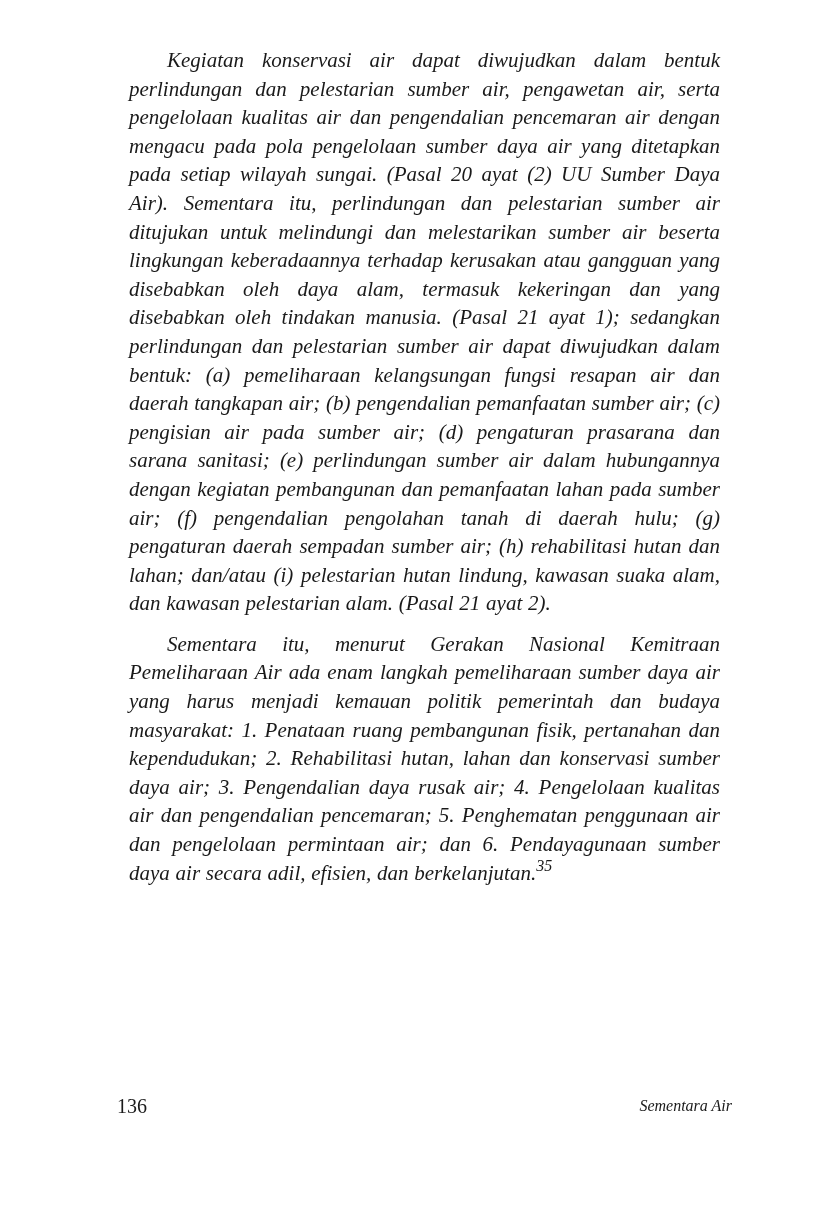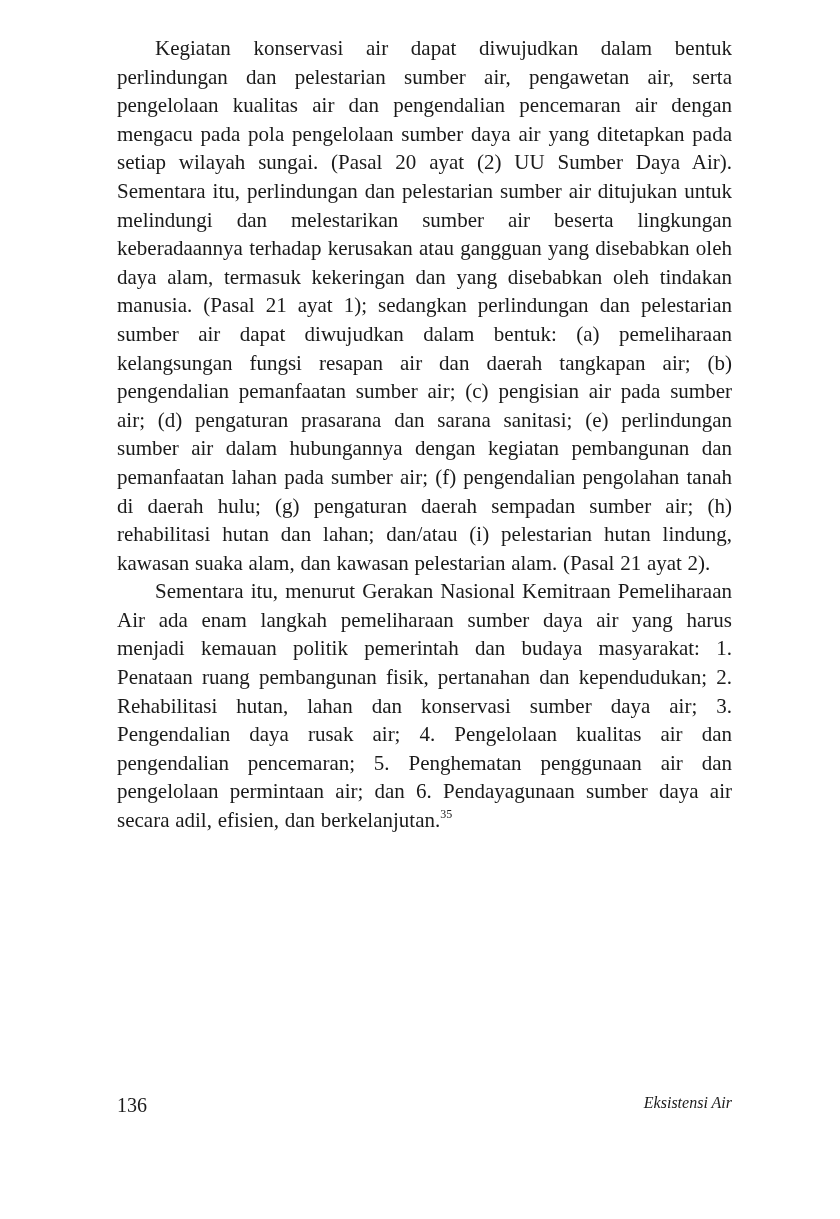--- a/index.html
+++ b/index.html
@@ -15,42 +15,43 @@
       font-family: "Liberation Serif", "DejaVu Serif", serif;
       color: #1a1a1a;
     }
     .page-body {
       position: absolute;
       left: 117px;
       top: 34px;
       width: 615px;
     }
     .paragraph {
-      margin: 0;
+      margin: 12px;
       font-size: 21px;
       line-height: 28.6px;
       text-align: justify;
       text-indent: 38px;
       word-spacing: 0.5px;
       hyphens: none;
+      font-style: italic;
     }
     .footnote-ref {
-      font-size: 12px;
+      font-size: 16px;
       vertical-align: 9px;
       line-height: 0;
     }
     .footer {
       position: absolute;
       left: 117px;
       top: 1094px;
       width: 615px;
       height: 24px;
       display: flex;
       justify-content: space-between;
-      align-items: flex-start;
+      align-items: center;
     }
     .page-number {
       font-size: 20px;
     }
     .running-title {
       font-size: 16px;
       font-style: italic;
     }
   </style>
 </head>
@@ -60,14 +61,14 @@
   <p class="paragraph">
     <span>Kegiatan konservasi air dapat diwujudkan dalam bentuk perlindungan dan pelestarian sumber air, pengawetan air, serta pengelolaan kualitas air dan pengendalian pencemaran air dengan mengacu pada pola pengelolaan sumber daya air yang ditetapkan pada setiap wilayah sungai. (Pasal 20 ayat (2) UU Sumber Daya Air). Sementara itu, perlindungan dan pelestarian sumber air ditujukan untuk melindungi dan melestarikan sumber air beserta lingkungan keberadaannya terhadap kerusakan atau gangguan yang disebabkan oleh daya alam, termasuk kekeringan dan yang disebabkan oleh tindakan manusia. (Pasal 21 ayat 1); sedangkan perlindungan dan pelestarian sumber air dapat diwujudkan dalam bentuk: (a) pemeliharaan kelangsungan fungsi resapan air dan daerah tangkapan air; (b) pengendalian pemanfaatan sumber air; (c) pengisian air pada sumber air; (d) pengaturan prasarana dan sarana sanitasi; (e) perlindungan sumber air dalam hubungannya dengan kegiatan pembangunan dan pemanfaatan lahan pada sumber air; (f) pengendalian pengolahan tanah di daerah hulu; (g) pengaturan daerah sempadan sumber air; (h) rehabilitasi hutan dan lahan; dan/atau (i) pelestarian hutan lindung, kawasan suaka alam, dan kawasan pelestarian alam. (Pasal 21 ayat 2).</span>
   </p>
   <p class="paragraph">
     <span>Sementara itu, menurut Gerakan Nasional Kemitraan Pemeliharaan Air ada enam langkah pemeliharaan sumber daya air yang harus menjadi kemauan politik pemerintah dan budaya masyarakat: 1. Penataan ruang pembangunan fisik, pertanahan dan kependudukan; 2. Rehabilitasi hutan, lahan dan konservasi sumber daya air; 3. Pengendalian daya rusak air; 4. Pengelolaan kualitas air dan pengendalian pencemaran; 5. Penghematan penggunaan air dan pengelolaan permintaan air; dan 6. Pendayagunaan sumber daya air secara adil, efisien, dan berkelanjutan.</span><sup class="footnote-ref">35</sup>
   </p>
 </main>
 
 <footer class="footer">
   <span class="page-number">136</span>
-  <span class="running-title">Eksistensi Air</span>
+  <span class="running-title">Sementara Air</span>
 </footer>
 
 </body></html>

